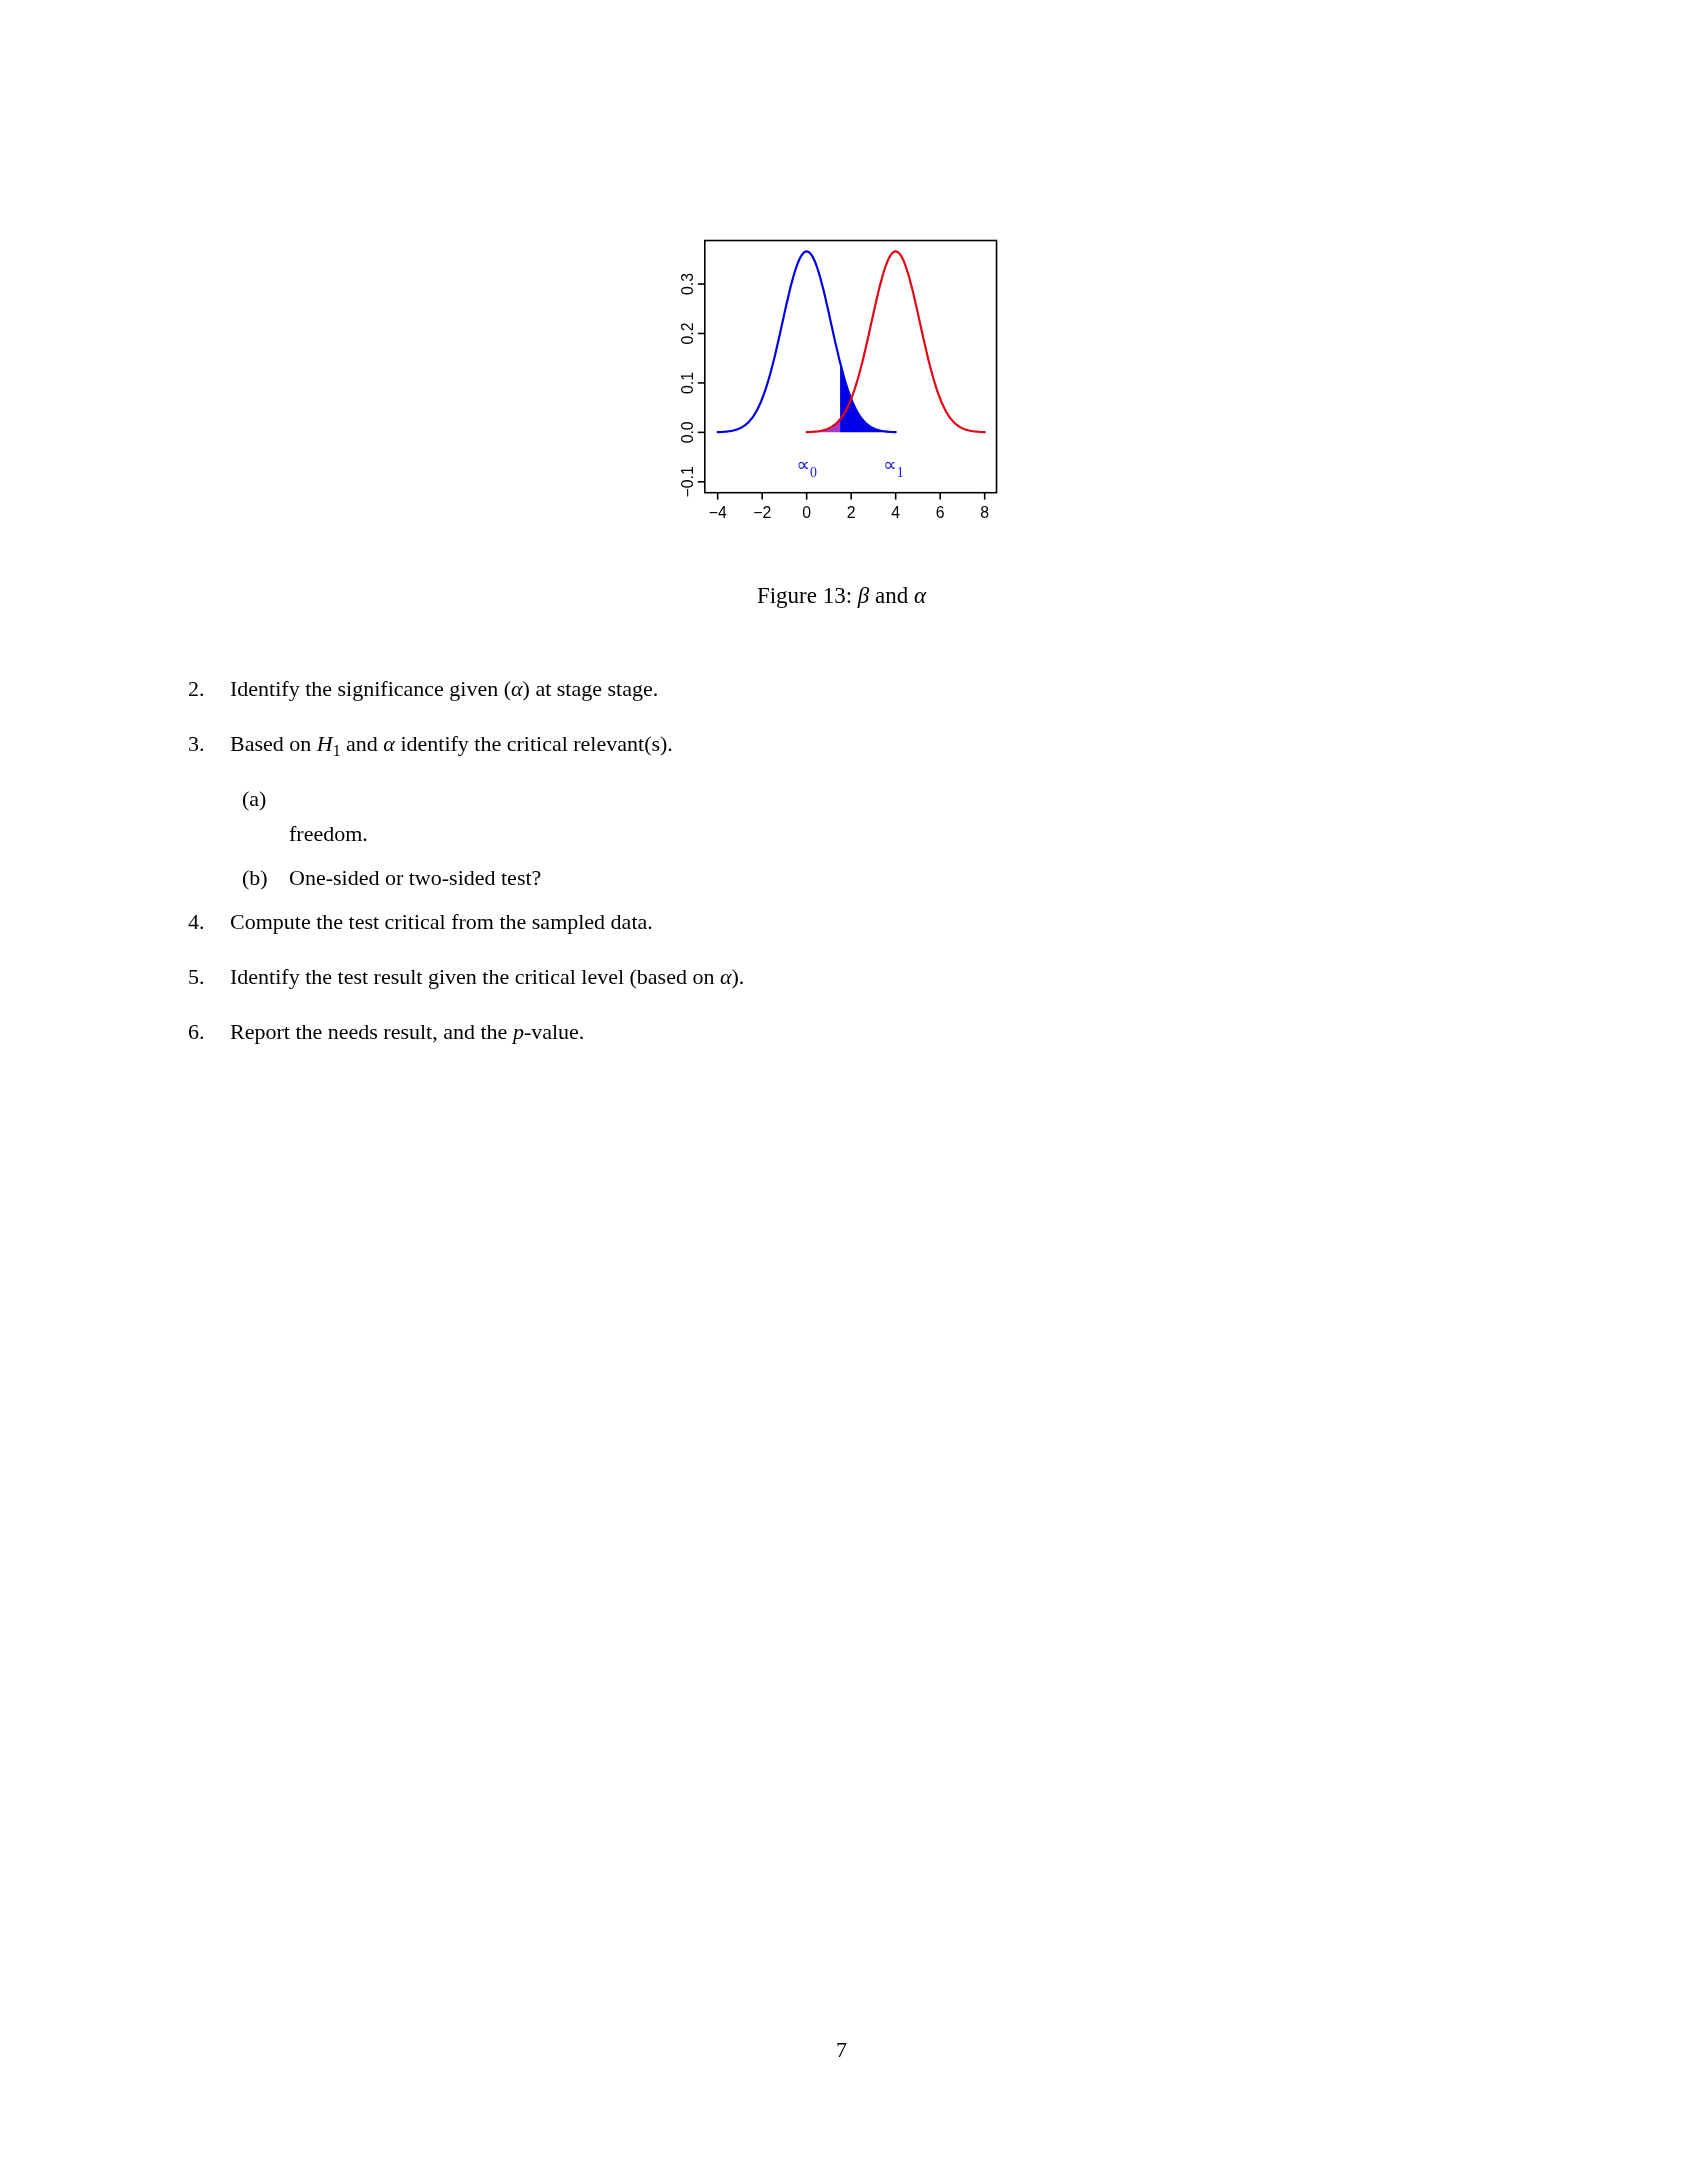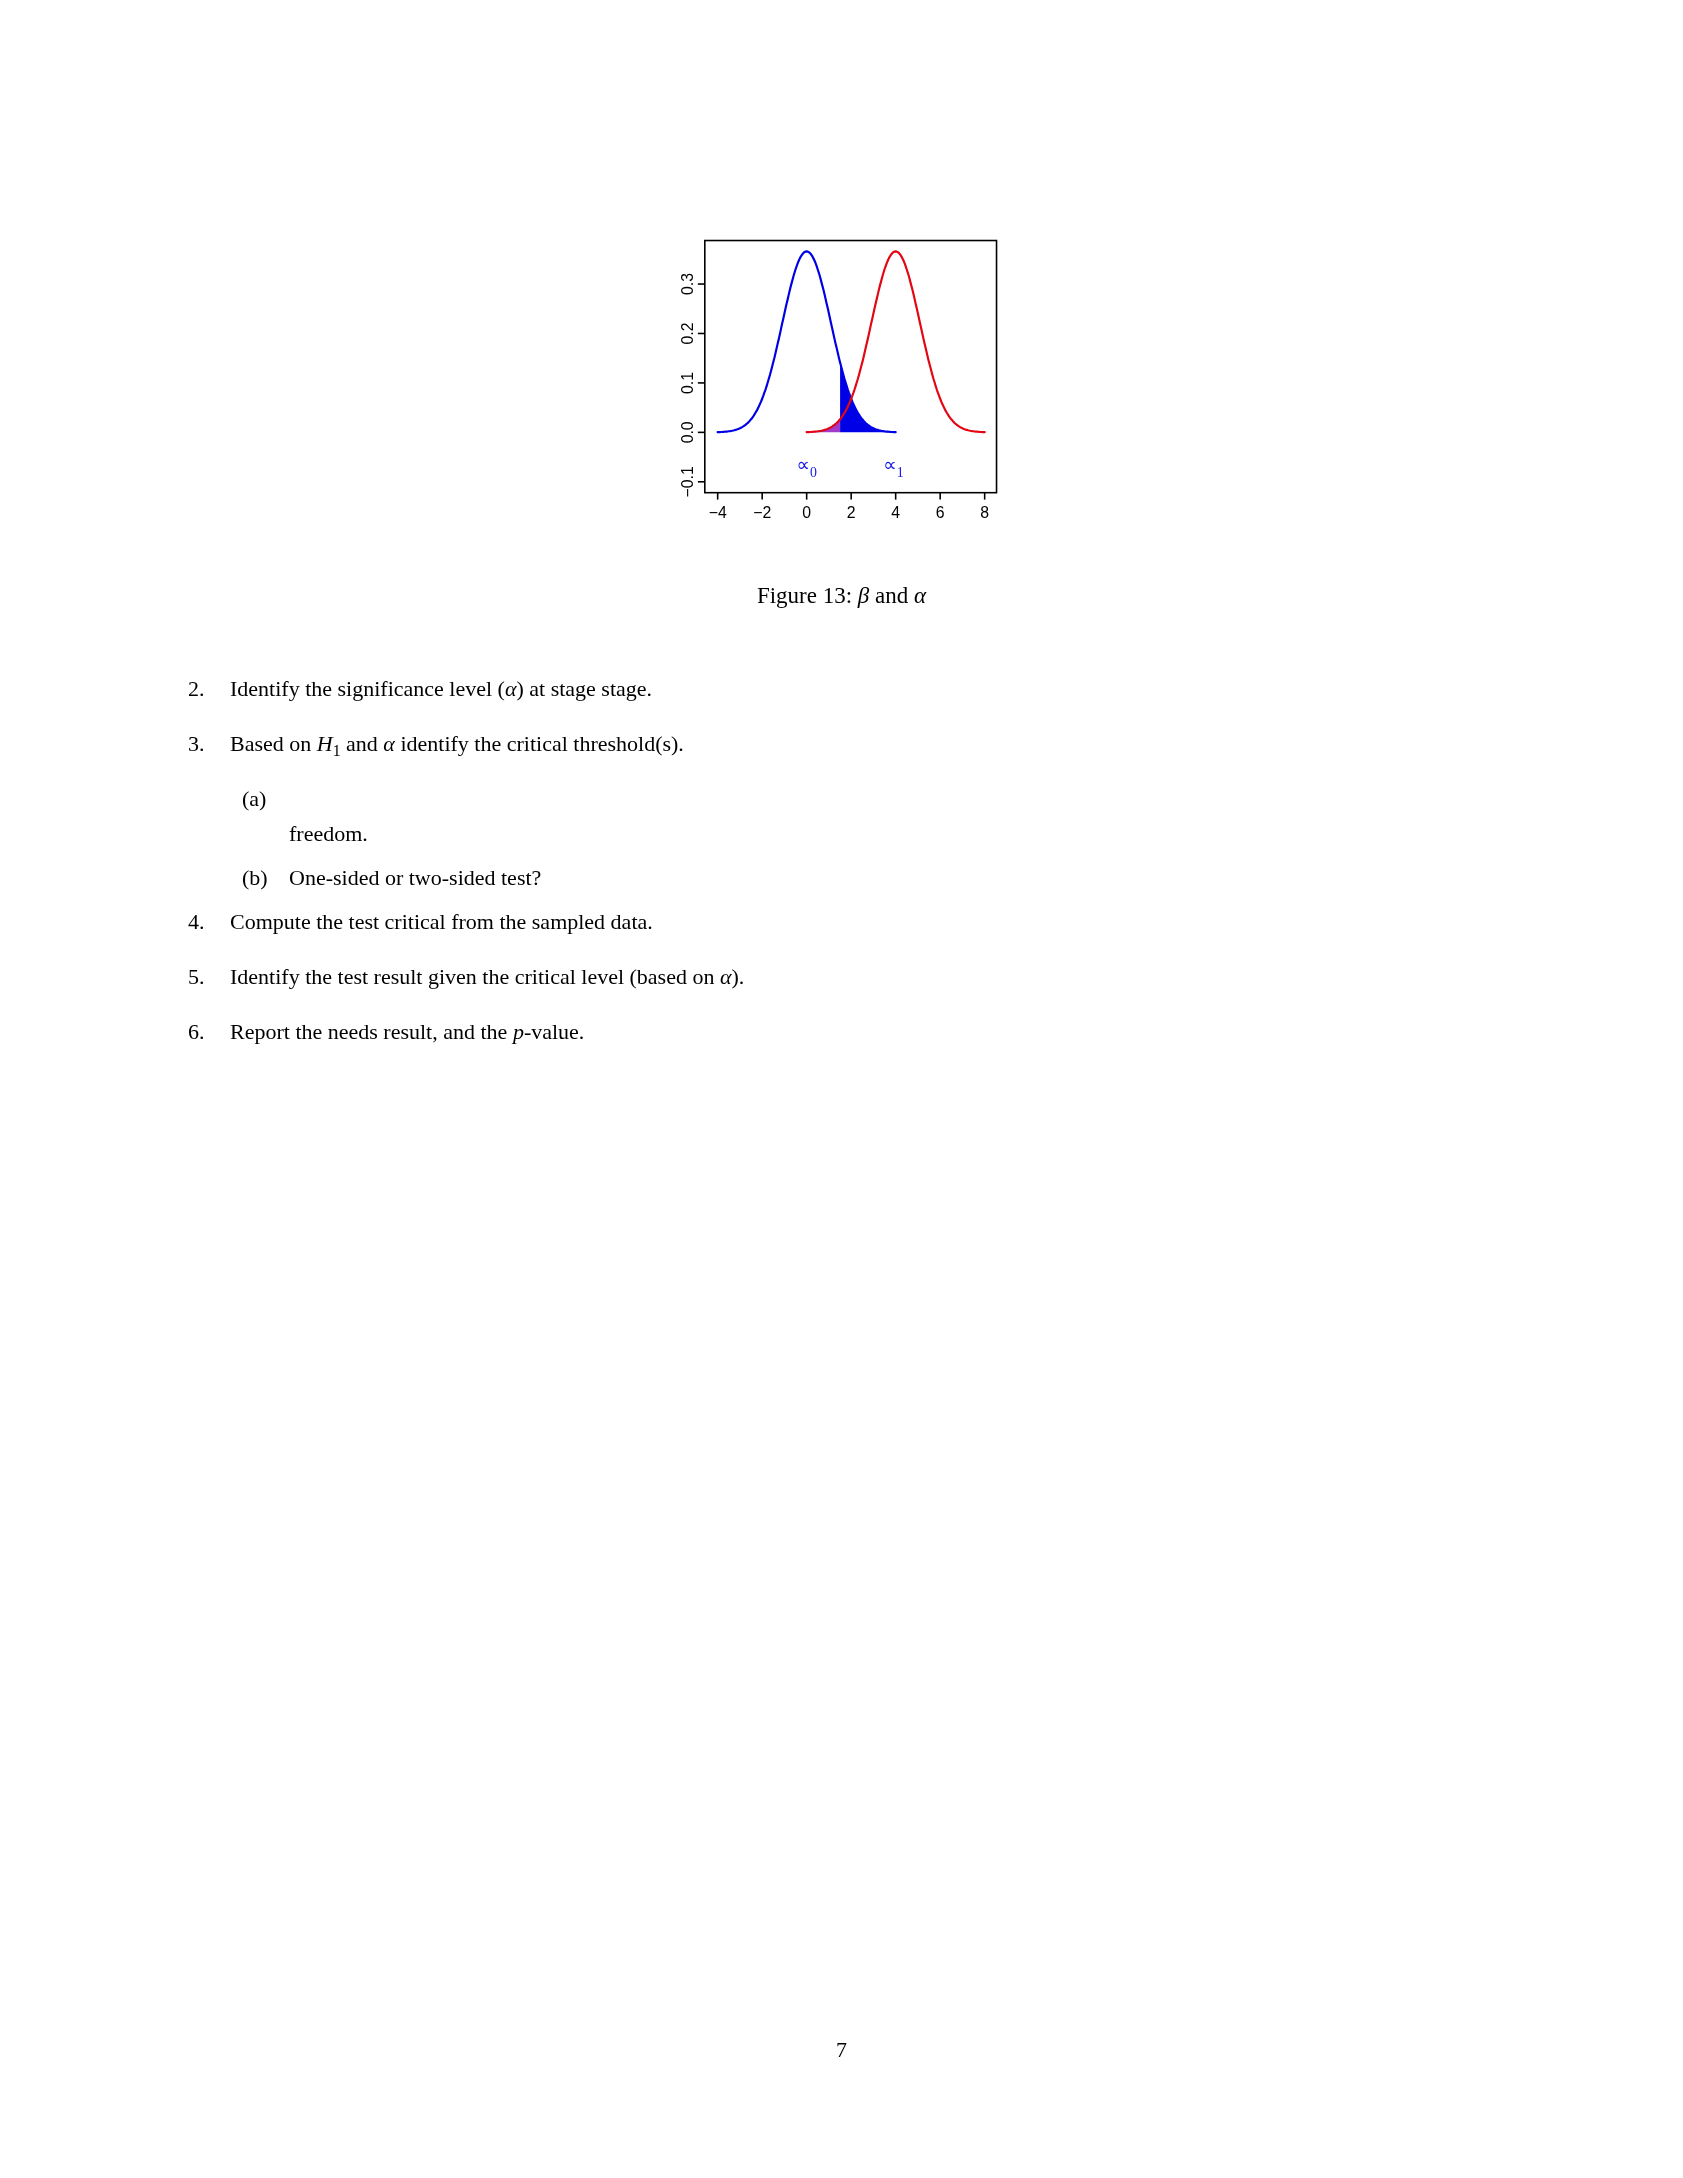--- a/index.html
+++ b/index.html
@@ -58,22 +58,22 @@
       <line x1="112" y1="87" x2="105" y2="87" stroke="#000" stroke-width="1.6"></line>
       <text x="95" y="92" text-anchor="middle" class="tick" transform="rotate(-90 95 87)">0.3</text>
       <text x="215" y="276" text-anchor="middle" class="mu-label" fill="#1414E6">∝<tspan dy="6" font-size="14">0</tspan></text>
       <text x="302.75" y="276" text-anchor="middle" class="mu-label" fill="#1414E6">∝<tspan dy="6" font-size="14">1</tspan></text>
     </svg>
 </div>
 
 <div class="caption"><span>Figure 13: </span><em>β</em><span> and </span><em>α</em></div>
 
 <div class="exercise-list">
-    <div class="item"><span class="marker">2.</span><span><span>Identify the significance level (</span><em>α</em><span>) at stage stage.</span></span></div>
-    <div class="item"><span class="marker">3.</span><span><span>Based on </span><em>H</em><sub>1</sub><span> and </span><em>α</em><span> identify the critical threshold(s).</span></span></div>
+    <div class="item"><span class="marker">2.</span><span><span>Identify the significance given (</span><em>α</em><span>) at stage stage.</span></span></div>
+    <div class="item"><span class="marker">3.</span><span><span>Based on </span><em>H</em><sub>1</sub><span> and </span><em>α</em><span> identify the critical relevant(s).</span></span></div>
     <div class="item sub"><span class="marker">(a)</span><span><br><span>freedom.</span></span></div>
     <div class="item sub"><span class="marker">(b)</span><span><span>One-sided or two-sided test?</span></span></div>
     <div class="item"><span class="marker">4.</span><span><span>Compute the test critical from the sampled data.</span></span></div>
     <div class="item"><span class="marker">5.</span><span><span>Identify the test result given the critical level (based on </span><em>α</em><span>).</span></span></div>
     <div class="item"><span class="marker">6.</span><span><span>Report the needs result, and the </span><em>p</em><span>-value.</span></span></div>
   </div>
 
 <div class="page-number">7</div>
 
 

